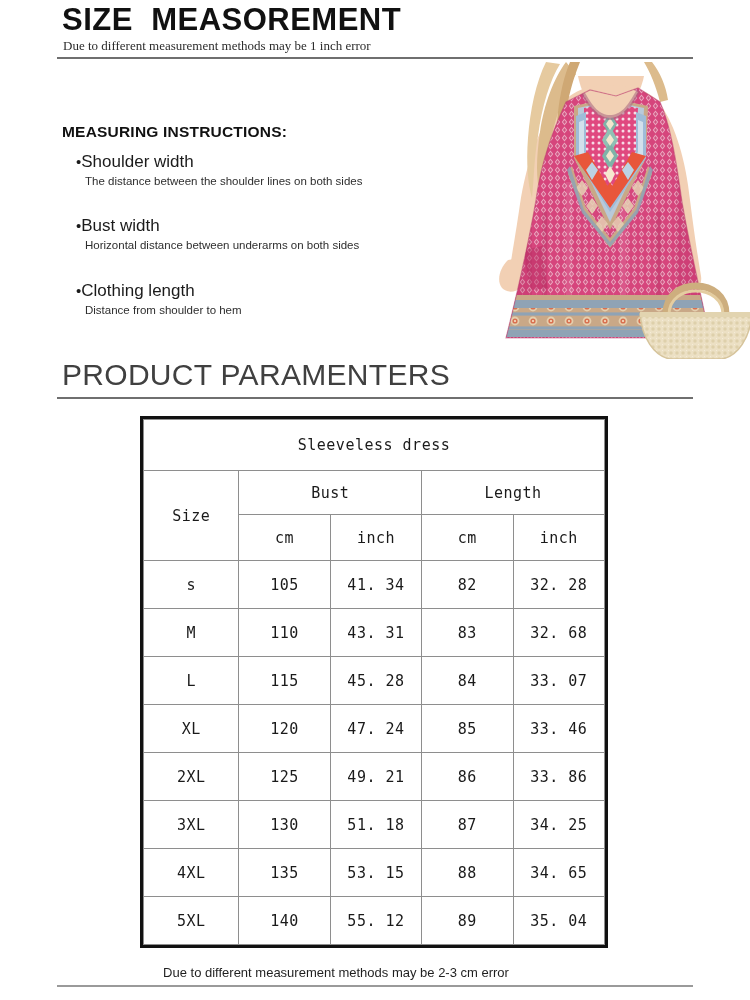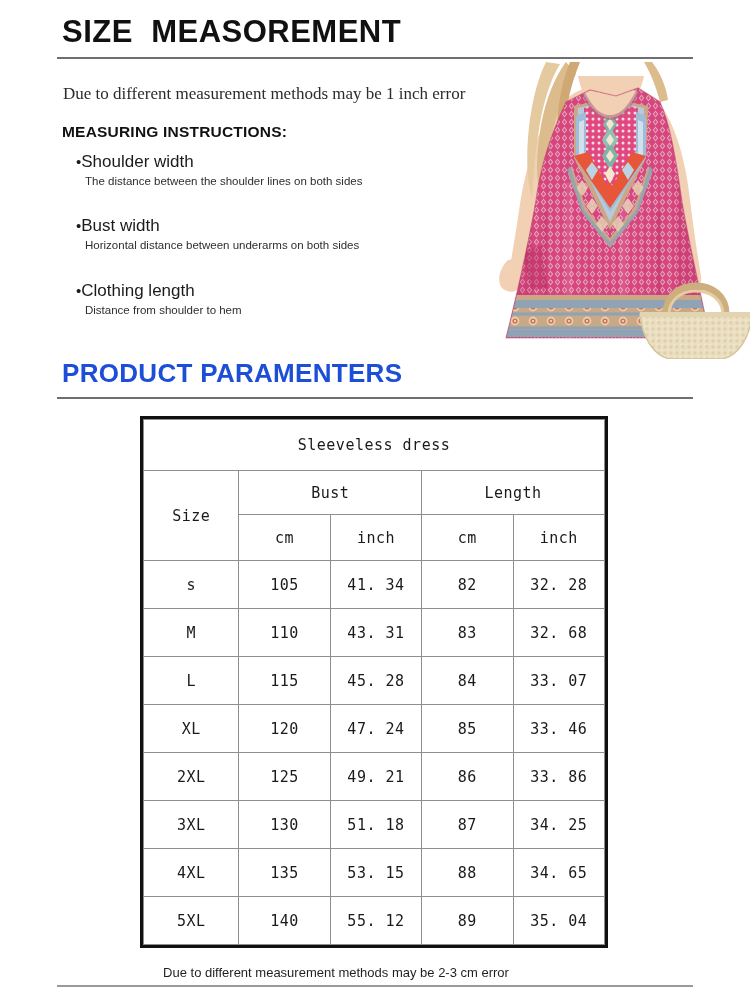--- a/index.html
+++ b/index.html
@@ -23,32 +23,30 @@
   .title-main {
     position: absolute;
     left: 62px;
     top: 2px;
     font-family: "Liberation Sans", sans-serif;
     font-weight: bold;
     font-size: 31px;
     letter-spacing: 0.5px;
     color: #111111;
     white-space: pre;
-    margin-top: 12px;
   }
 
   .subtitle {
     position: absolute;
     left: 63px;
     top: 38px;
     font-family: "Liberation Serif", serif;
-    font-size: 17px;
+    font-size: 13px;
     color: #2b2b2b;
     white-space: nowrap;
-    margin-top: 46px;
   }
 
   .rule {
     position: absolute;
     background: #888888;
   }
   .rule-top  { left: 57px;  top: 57px;  width: 636px; height: 2px; background:#6f6f6f; }
   .rule-mid  { left: 57px;  top: 397px; width: 636px; height: 2px; background:#6f6f6f; }
   .rule-bot  { left: 57px;  top: 985px; width: 636px; height: 2px; background:#9a9a9a; }
 
@@ -97,24 +95,24 @@
     overflow: hidden;
     background: #ffffff;
   }
   .photo svg { display: block; }
 
   
   .title-sub2 {
     position: absolute;
     left: 62px;
     top: 358px;
-    font-weight: bold;
-    font-size: 26px;
+    font-weight: normal;
+    font-size: 30px;
     letter-spacing: 0.3px;
-    color: #1d4ed8;
+    color: #404040;
     white-space: pre;
   }
 
   
   .tablewrap {
     position: absolute;
     left: 143px;
     top: 419px;
     width: 508px;
   }

